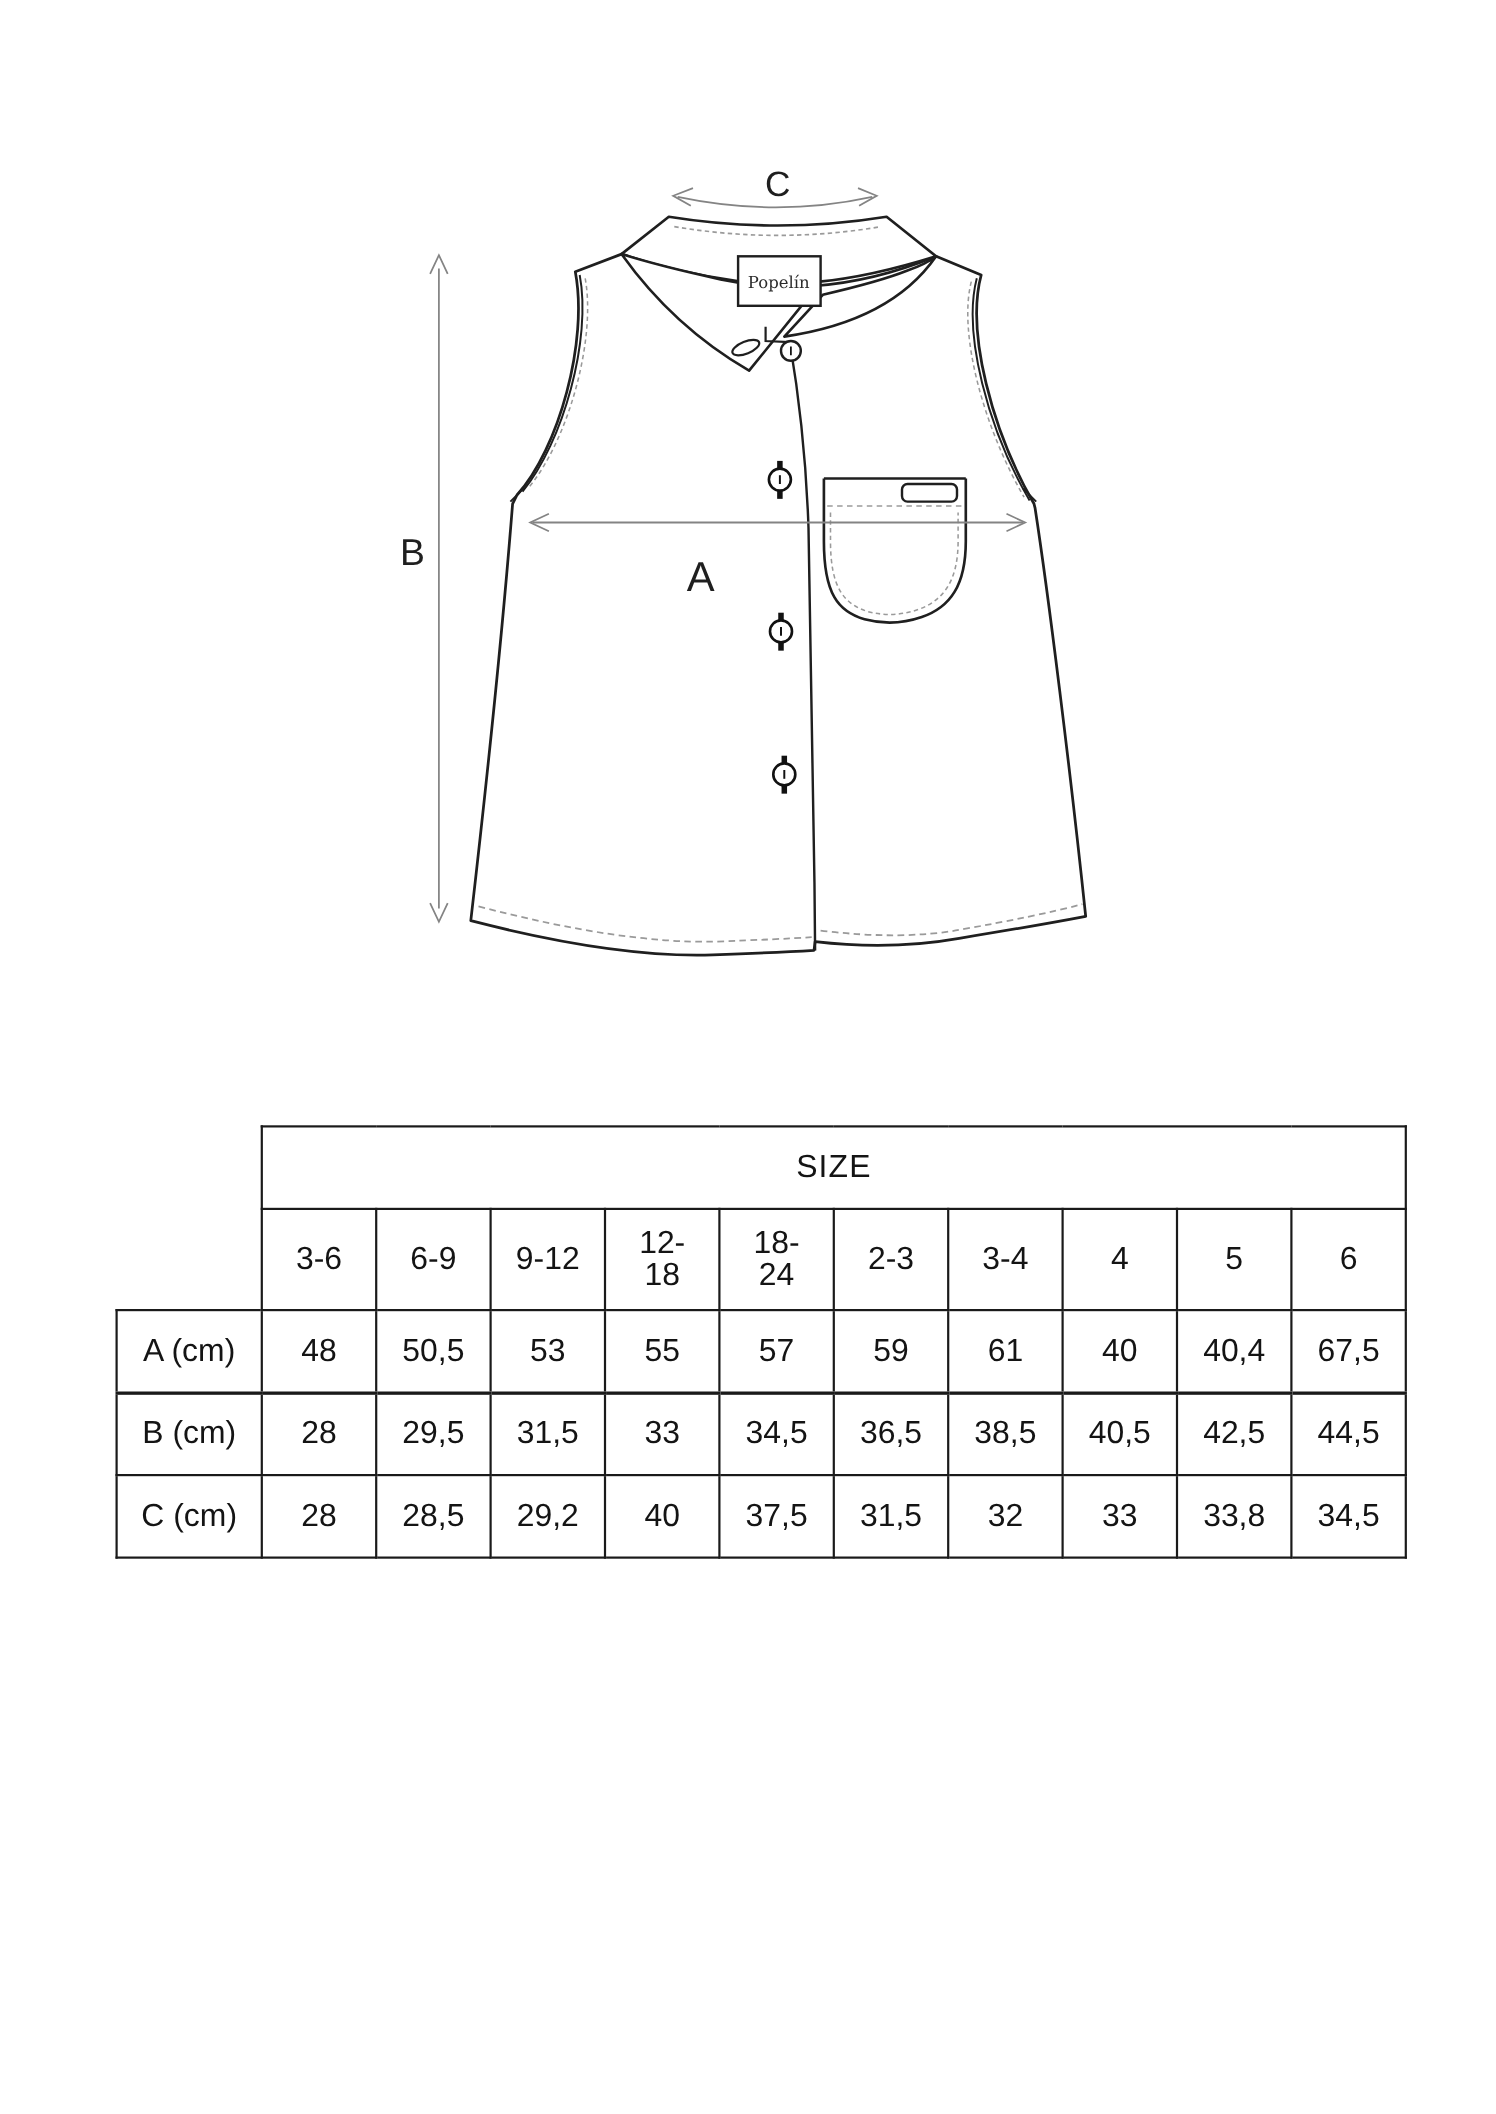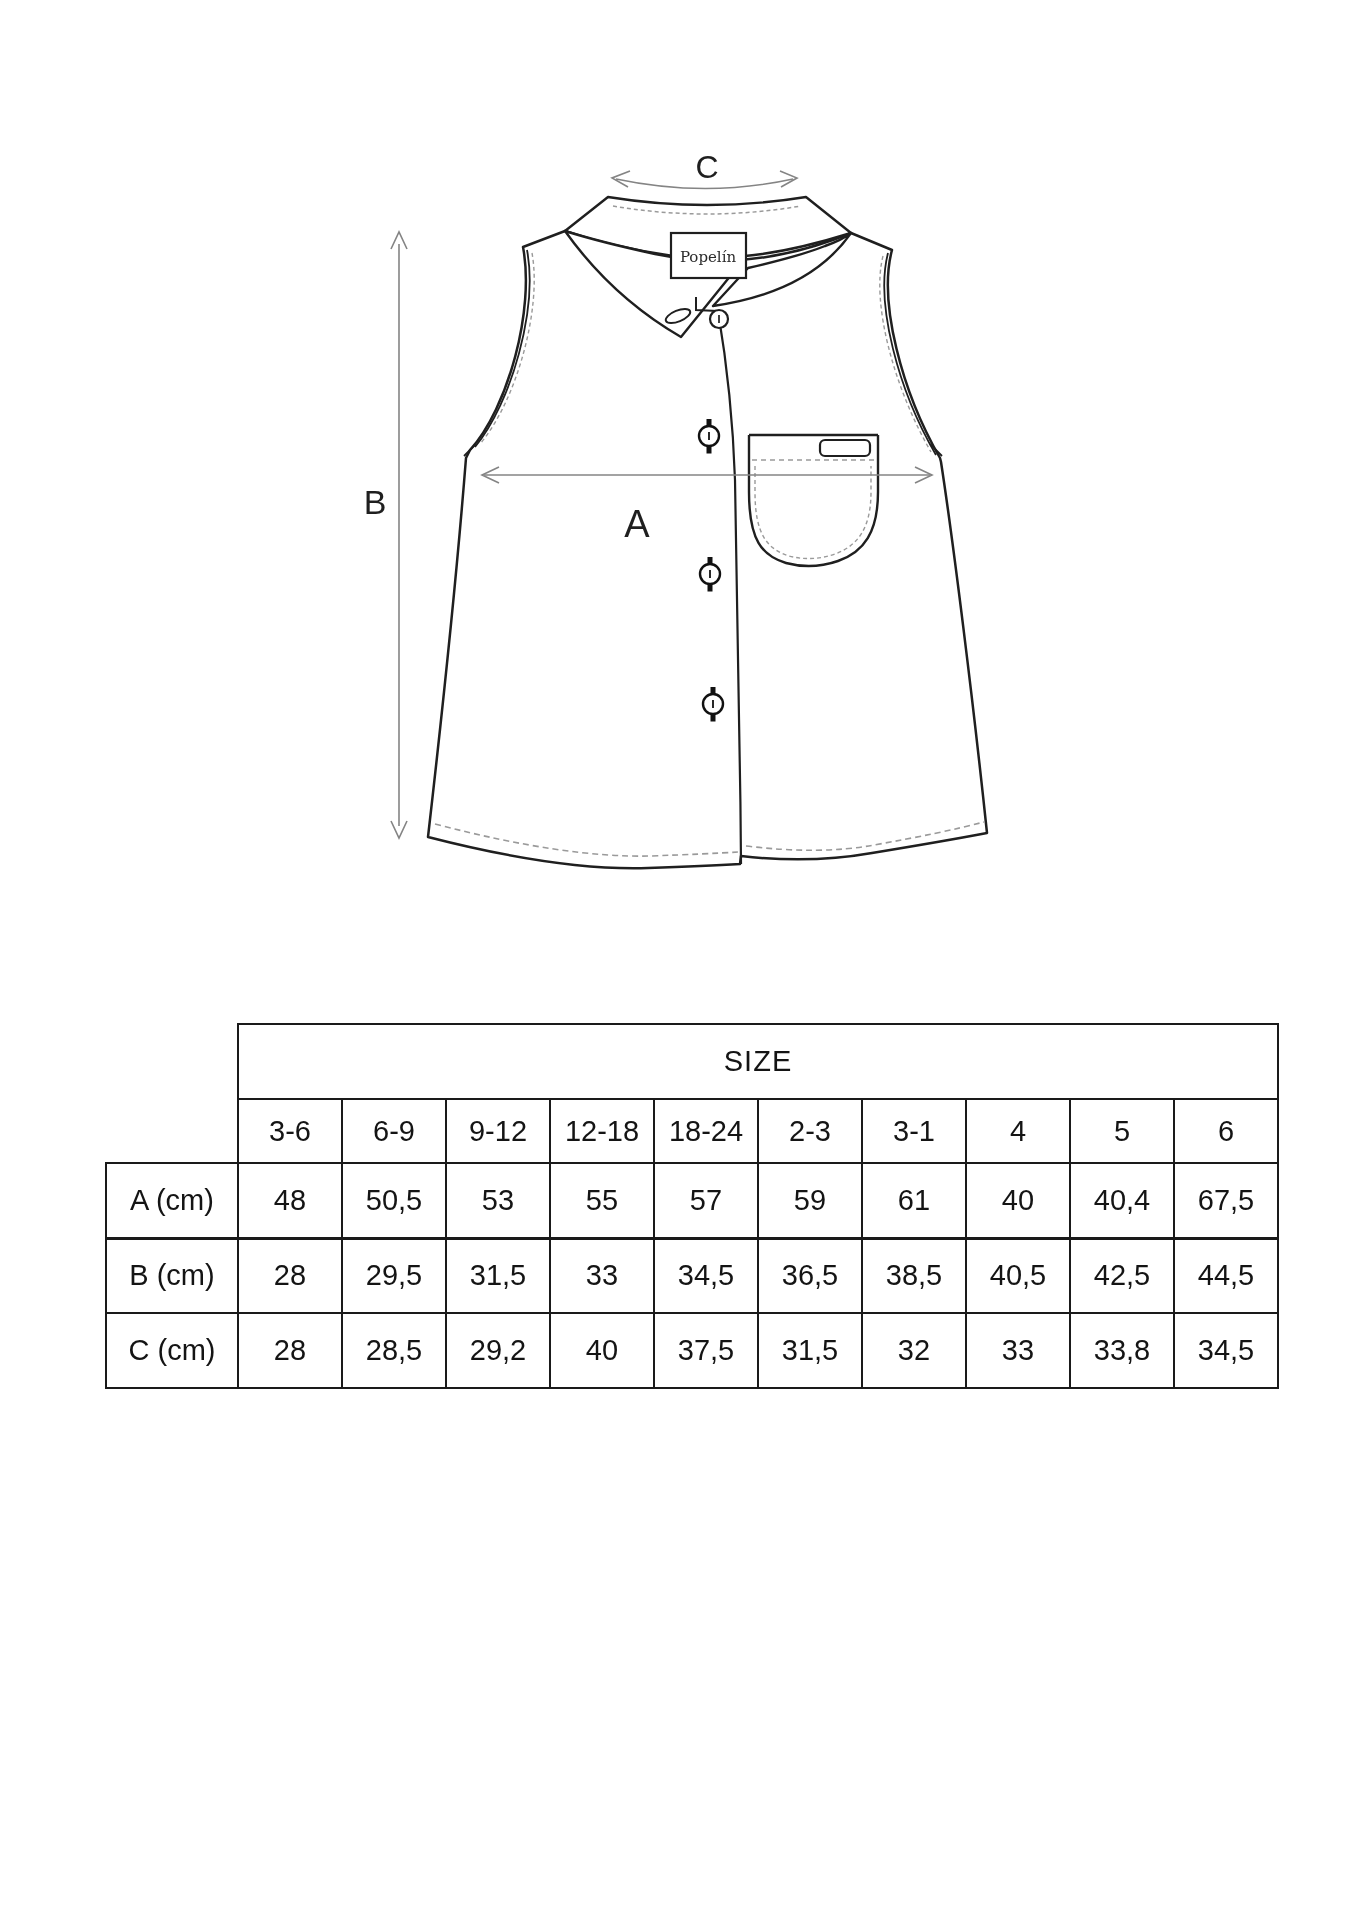--- a/index.html
+++ b/index.html
@@ -4,21 +4,21 @@
 <style>
   html,body{margin:0;padding:0;background:#ffffff;}
   .page{position:relative;width:1360px;height:1922px;background:#fff;overflow:hidden;
         font-family:"Liberation Sans",sans-serif;color:#1a1a1a;}
   .drawing{position:absolute;left:0;top:0;}
   .dim-label{font-family:"Liberation Sans",sans-serif;fill:#1f1f1f;}
   .brand{font-family:"DejaVu Serif","Liberation Serif",serif;fill:#2a2a2a;}
   table.size-table{position:absolute;left:105px;top:1023px;width:1172px;
         border-collapse:collapse;table-layout:fixed;}
   table.size-table td{border:2px solid #1a1a1a;text-align:center;vertical-align:middle;
-        font-size:29px;padding:0;line-height:1;color:#141414;}
+        font-size:29px;padding:16px;line-height:1;color:#141414;}
   table.size-table td.blank{border:none;background:transparent;}
   tr.r-head{height:75px;}
   tr.r-sizes{height:64px;}
   tr.r-data{height:75px;}
   tr.r-b td{border-top-width:3px;}
   td.size-head{font-size:31px;letter-spacing:1px;}
 </style>
 </head>
 <body>
 
@@ -144,21 +144,21 @@
       <td class="size-head" colspan="10">SIZE</td>
     </tr>
     <tr class="r-sizes">
       <td class="blank"></td>
       <td>3-6</td>
       <td>6-9</td>
       <td>9-12</td>
       <td>12-18</td>
       <td>18-24</td>
       <td>2-3</td>
-      <td>3-1</td>
+      <td>3-4</td>
       <td>4</td>
       <td>5</td>
       <td>6</td>
     </tr>
     <tr class="r-data r-a">
       <td>A (cm)</td>
       <td>48</td>
       <td>50,5</td>
       <td>53</td>
       <td>55</td>

